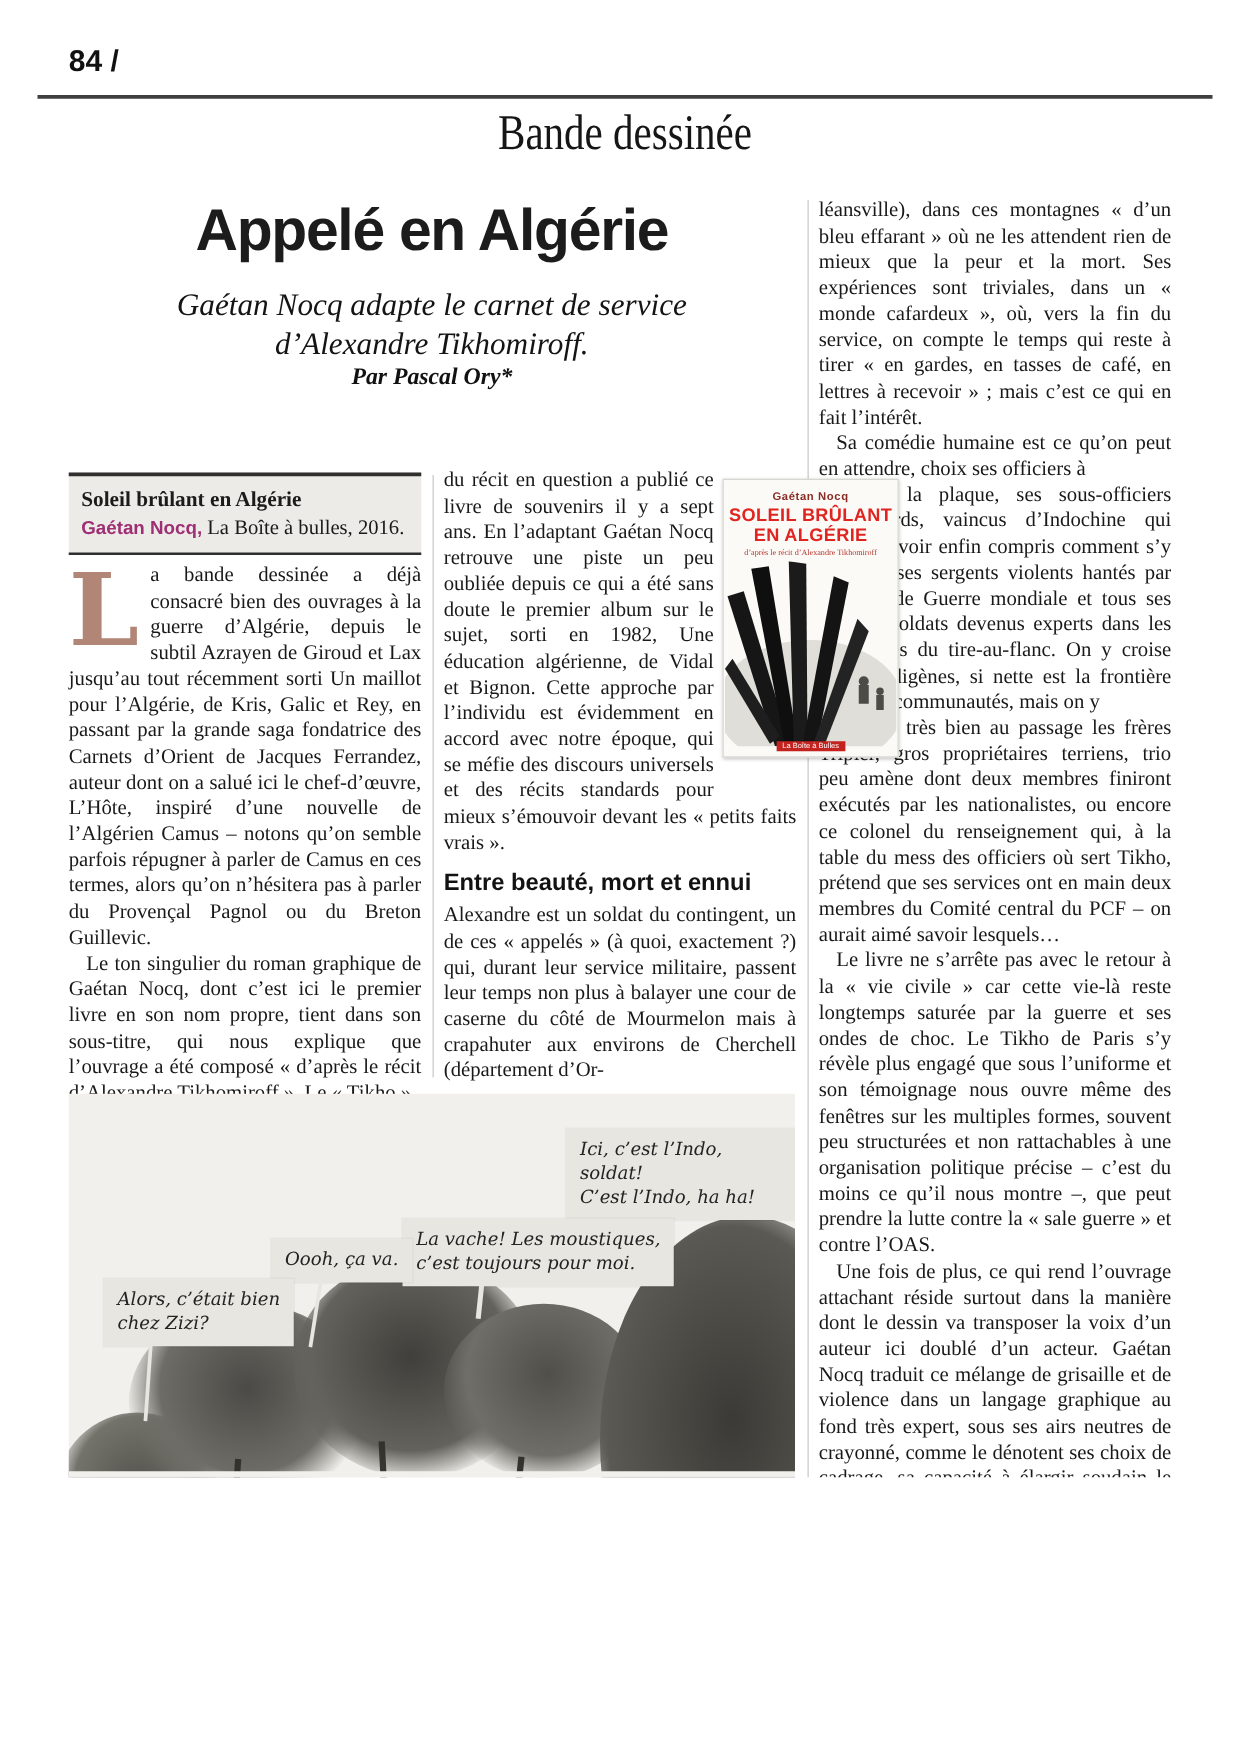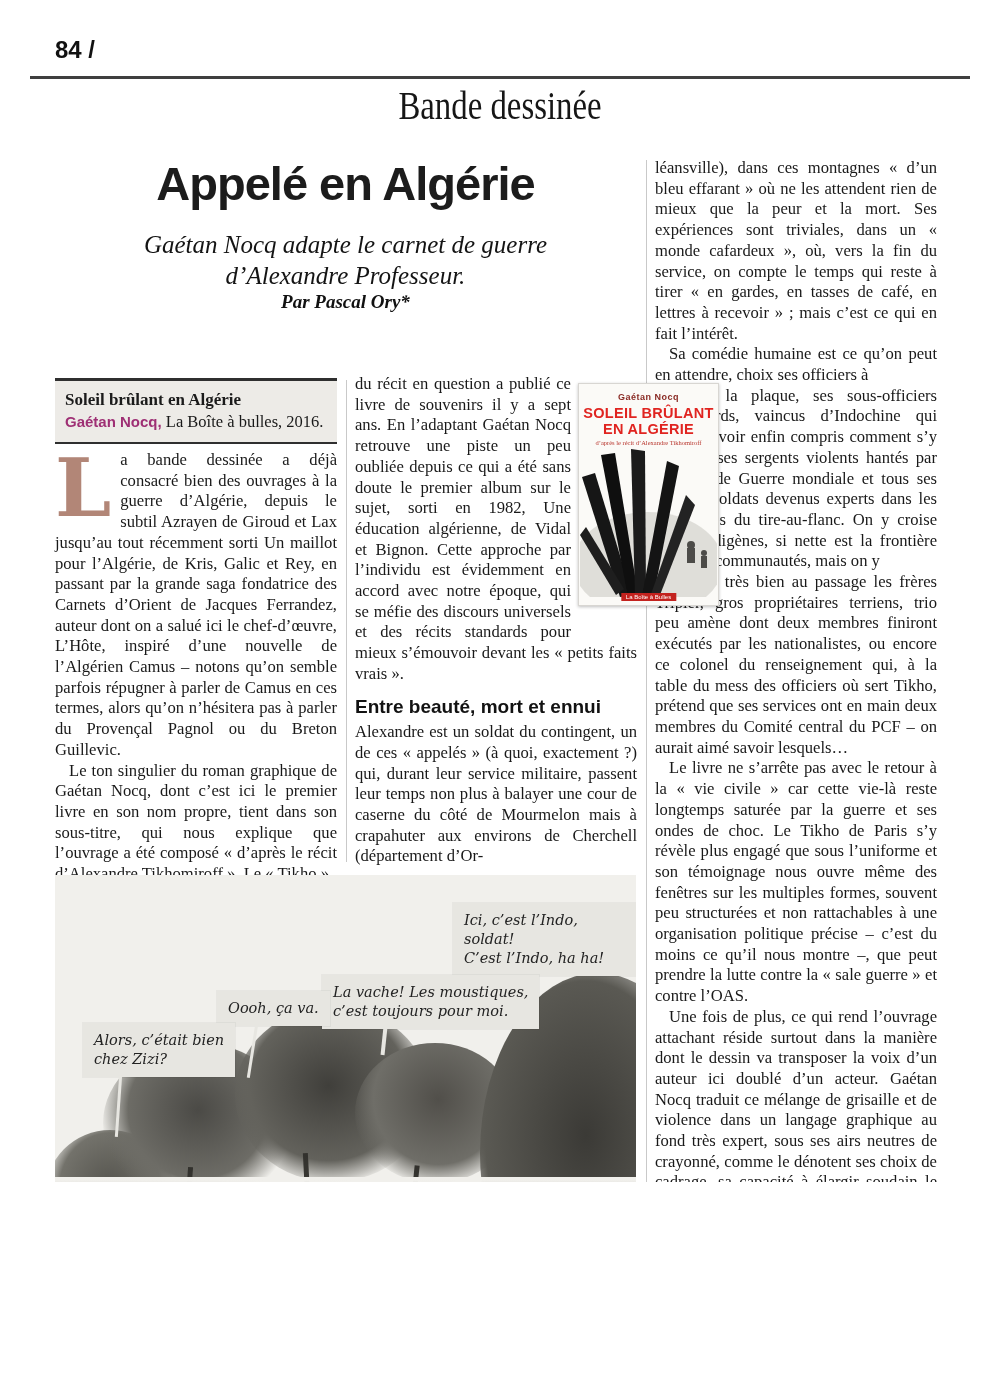--- a/index.html
+++ b/index.html
@@ -122,21 +122,21 @@
 <body>
 
 <div class="page">
 
   <div class="page-num">84 /</div>
   <div class="top-rule"></div>
   <div class="category">Bande dessinée</div>
 
   <div class="art-head">
     <h1 class="art-title">Appelé en Algérie</h1>
-    <div class="art-sub">Gaétan Nocq adapte le carnet de guerre d’Alexandre Professeur.</div>
+    <div class="art-sub">Gaétan Nocq adapte le carnet de service d’Alexandre Tikhomiroff.</div>
     <div class="art-byline">Par Pascal Ory*</div>
   </div>
 
   <div class="book-box">
     <div class="bb-title">Soleil brûlant en Algérie</div>
     <div class="bb-line2">
       <span class="bb-author">Gaétan Nocq,</span><span> La Boîte à bulles, 2016.</span>
     </div>
   </div>
 

